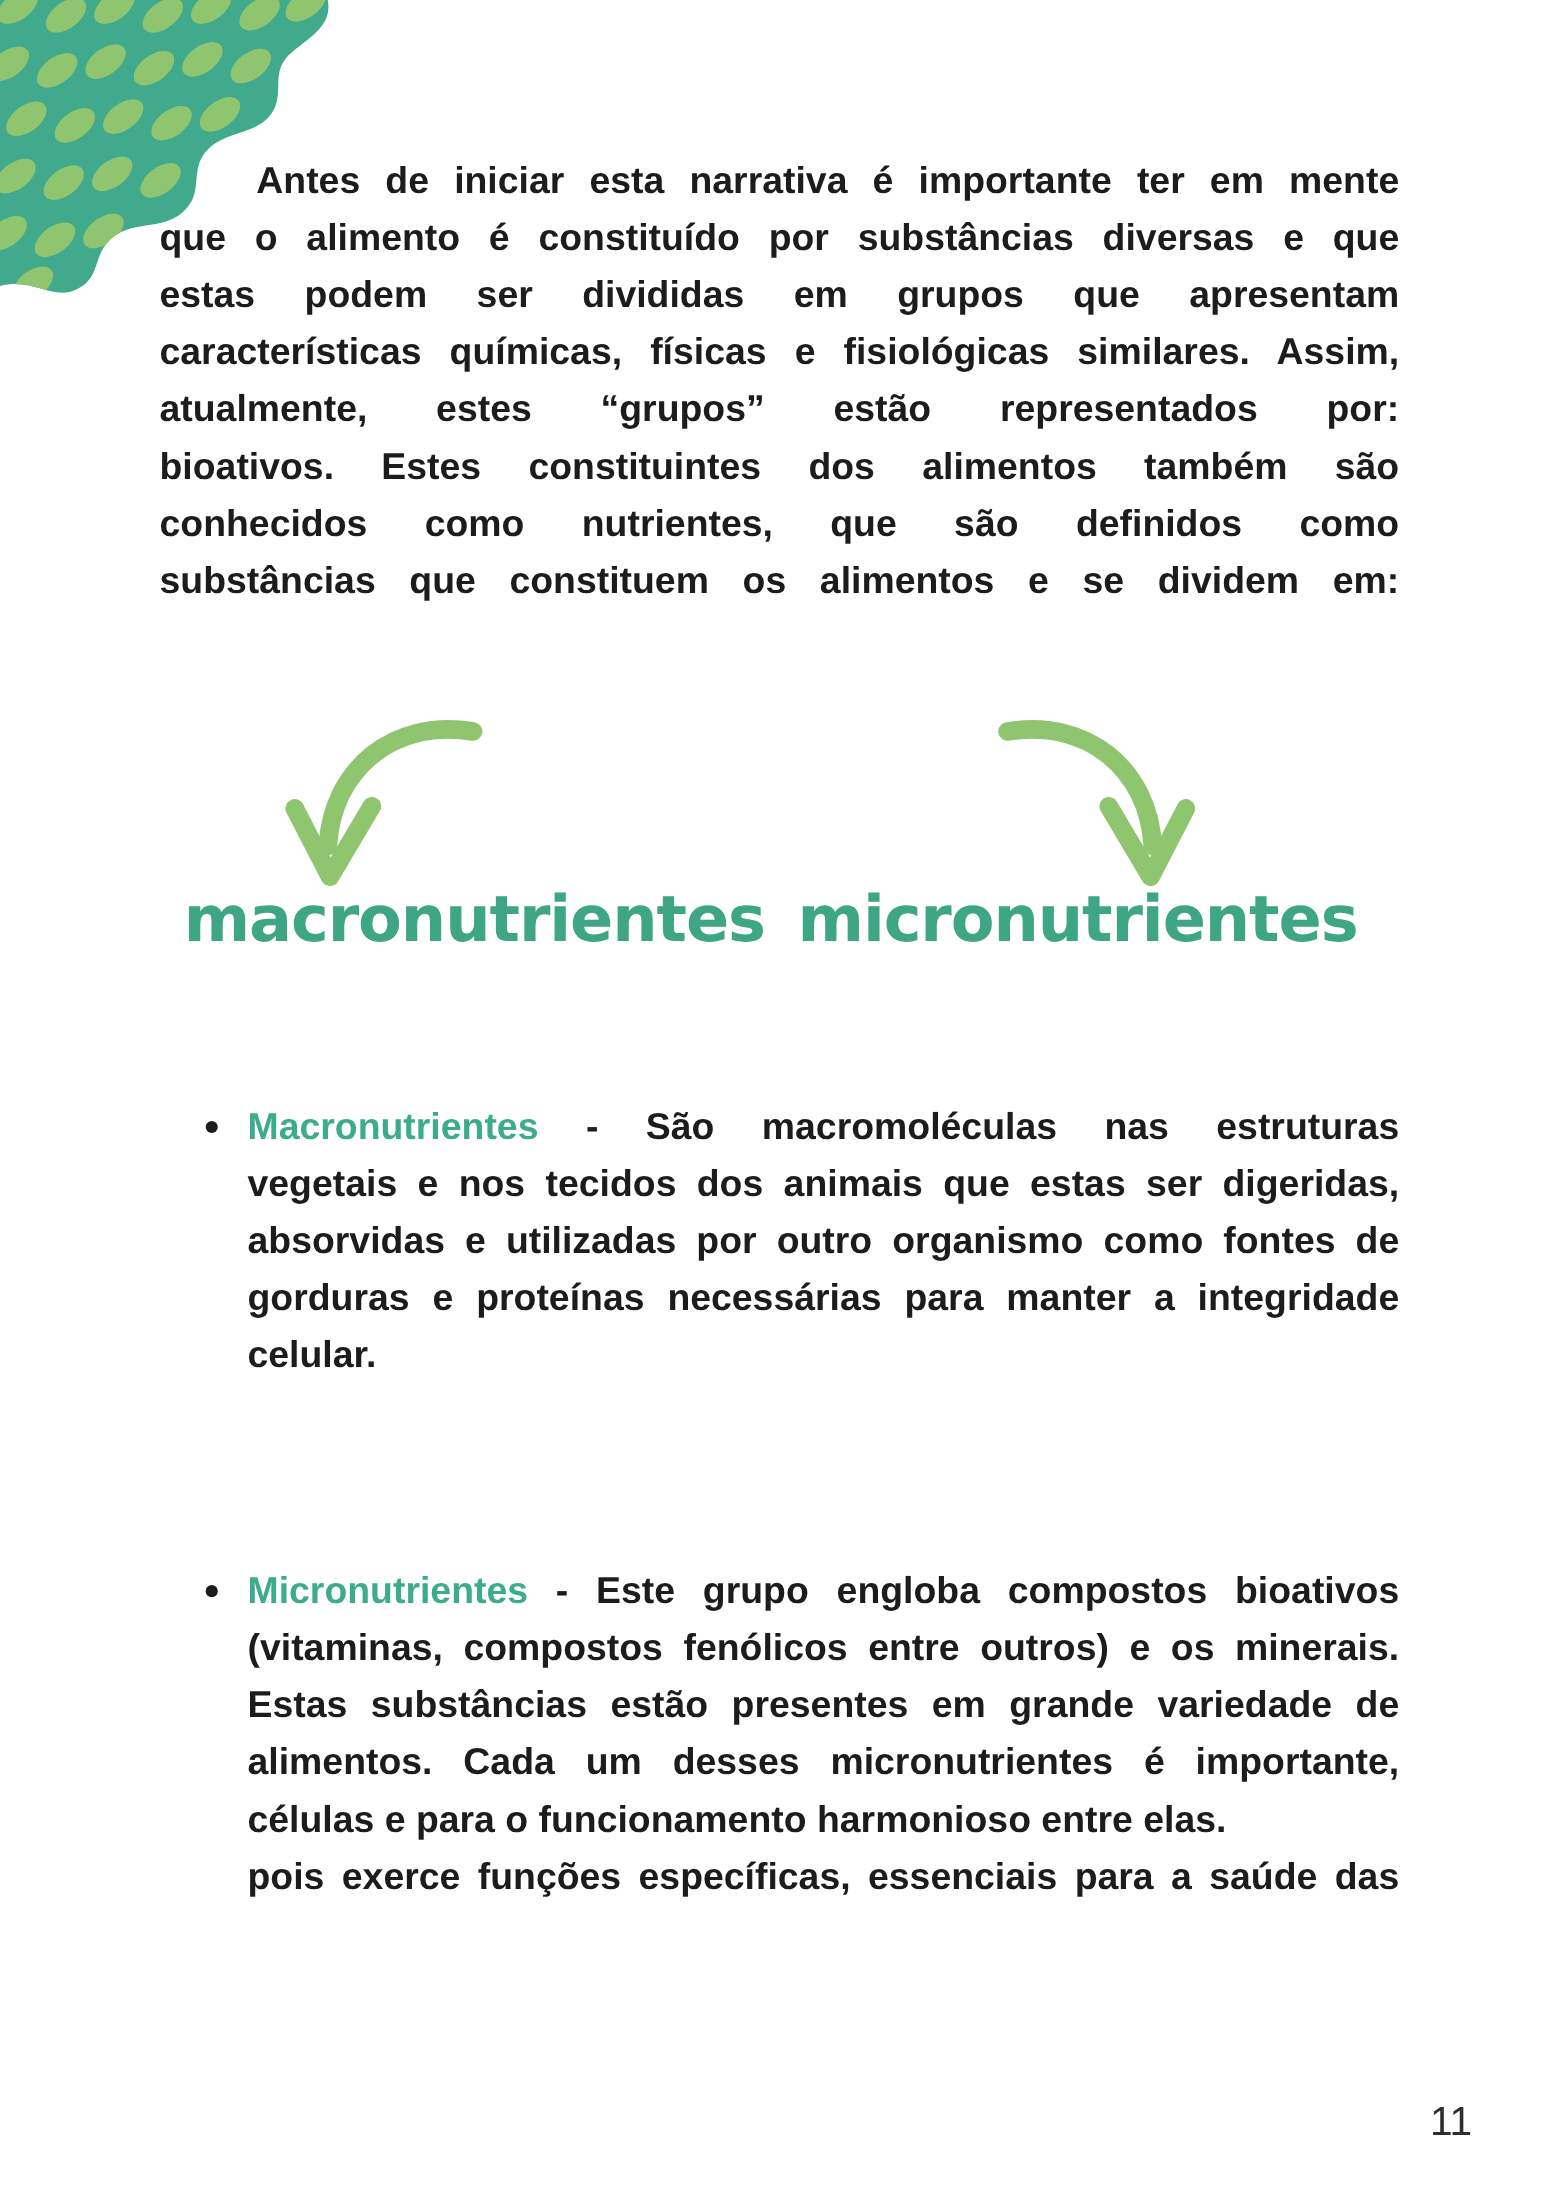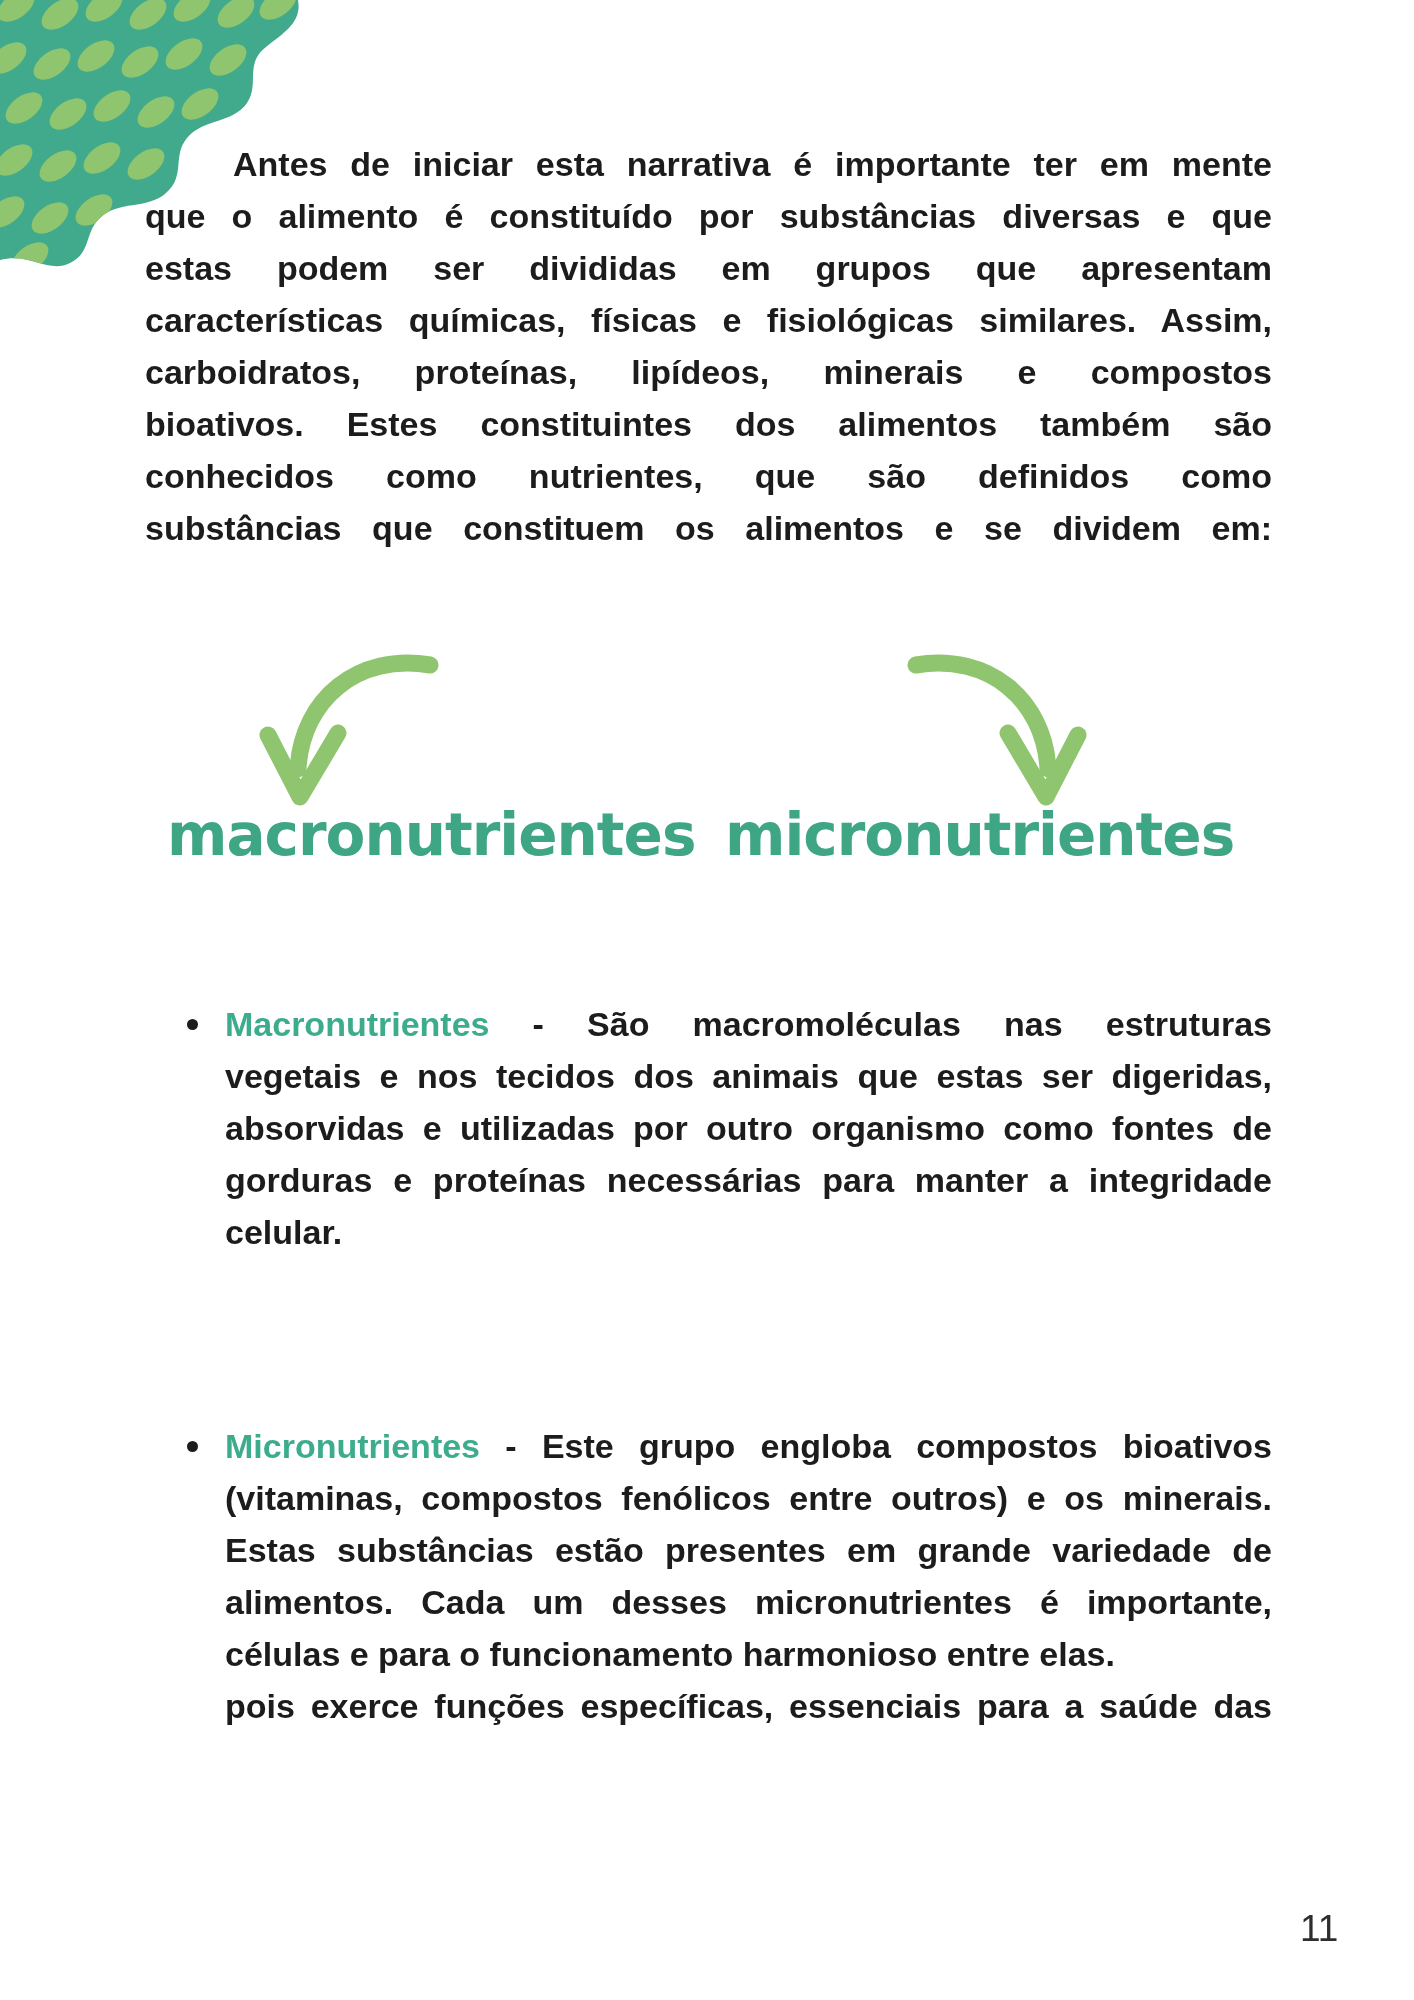--- a/index.html
+++ b/index.html
@@ -100,21 +100,21 @@
       <ellipse cx="94" cy="210" rx="21" ry="12" transform="rotate(-36 94 210)"></ellipse>
       <ellipse cx="30" cy="258" rx="21" ry="12" transform="rotate(-36 30 258)"></ellipse>
     </g>
   </svg>
 
   <div class="intro">
       <div class="tline indent">Antes de iniciar esta narrativa é importante ter em mente</div>
       <div class="tline">que o alimento é constituído por substâncias diversas e que</div>
       <div class="tline">estas podem ser divididas em grupos que apresentam</div>
       <div class="tline">características químicas, físicas e fisiológicas similares. Assim,</div>
-      <div class="tline">carboidratos, proteínas, lipídeos, minerais e compostos</div>
+      <div class="tline">atualmente, estes “grupos” estão representados por:</div>
       <div class="tline">bioativos. Estes constituintes dos alimentos também são</div>
       <div class="tline">conhecidos como nutrientes, que são definidos como</div>
       <div class="tline">substâncias que constituem os alimentos e se dividem em:</div>
     </div>
 
   <svg class="arrow arrow-left" width="190" height="160" viewBox="0 0 190 160" aria-hidden="true">
     <g fill="none" style="stroke:var(--c-arrow)" stroke-width="17" stroke-linecap="round" stroke-linejoin="round">
       <path d="M172,12 C100,0 44,46 40,116"></path>
       <path d="M10,82 L42,144 L80,80"></path>
     </g>

